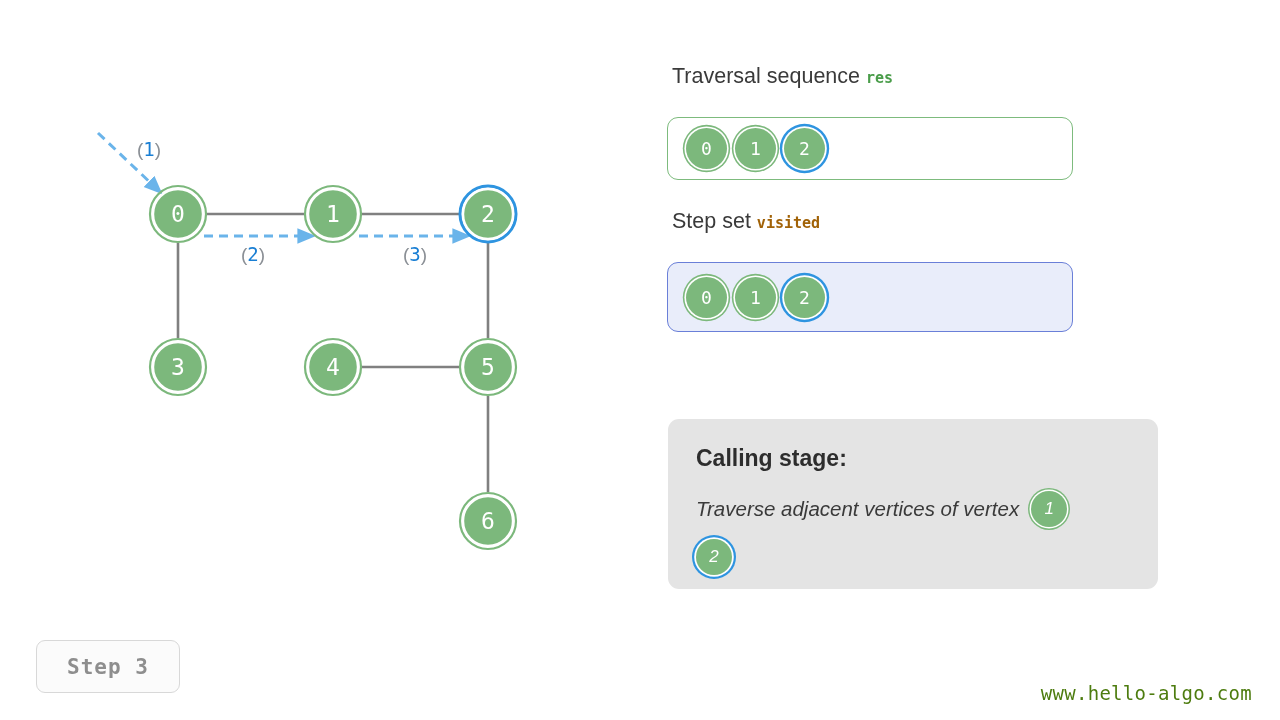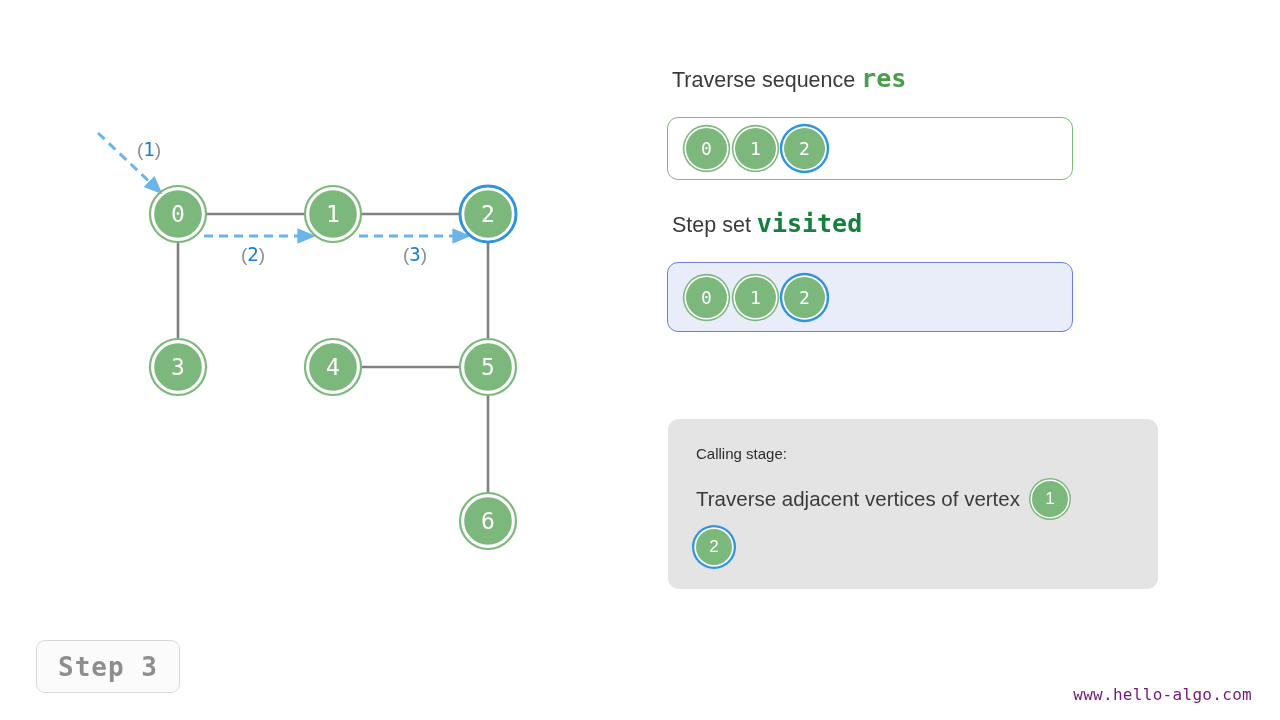--- a/index.html
+++ b/index.html
@@ -46,57 +46,57 @@
     left: 36px; top: 640px;
     width: 144px; height: 53px;
     box-sizing: border-box;
     border: 1px solid #d8d8d8;
     border-radius: 9px;
     background: #fbfbfb;
     display: flex;
     align-items: center;
     justify-content: center;
     font-family: "DejaVu Sans Mono", monospace;
-    font-size: 26px;
+    font-size: 21px;
     font-weight: bold;
     color: #8e8e8e;
     letter-spacing: 1px;
   }
 
   
   #watermark {
     position: absolute;
     right: 28px; bottom: 16px;
     font-family: "DejaVu Sans Mono", monospace;
-    font-size: 16px;
-    color: #701a75;
+    font-size: 19px;
+    color: #4d7c0f;
     letter-spacing: .3px;
   }
 
   
   #right-panel {
     position: absolute;
     left: 667px; top: 0;
     width: 613px; height: 720px;
   }
 
   .panel-heading {
     position: absolute;
     font-size: 21.5px;
     color: #3a3a3a;
     white-space: nowrap;
   }
   .panel-heading .code {
     font-family: "DejaVu Sans Mono", monospace;
     font-weight: bold;
-    font-size: 25px;
+    font-size: 15px;
     margin-top: 20px;
   }
   .code-green { color: #4a9d4a; }
-  .code-blue  { color: #15803d; }
+  .code-blue  { color: #a16207; }
 
   .container-box {
     position: absolute;
     box-sizing: border-box;
     display: flex;
     align-items: center;
     padding-left: 18px;
     gap: 8px;
   }
   #res-box {
@@ -137,32 +137,33 @@
   #calling-stage {
     position: absolute;
     left: 1px; top: 419px;
     width: 490px; height: 170px;
     box-sizing: border-box;
     background: #e4e4e4;
     border-radius: 11px;
     padding: 26px 0 0 28px;
   }
   #calling-stage-title {
-    font-size: 15px;
-    font-weight: normal;
+    font-size: 23px;
+    font-weight: bold;
     color: #2d2d2d;
     margin-bottom: 19px;
   }
   .stage-line {
     display: flex;
     align-items: center;
     font-size: 20.5px;
     color: #3a3a3a;
     margin-bottom: 12px;
     white-space: nowrap;
+    font-style: italic;
   }
   .stage-line .stage-text { margin-right: 12px; }
   .badge {
     width: 36px; height: 36px;
     flex: 0 0 36px;
     border-radius: 50%;
     background: #7cb87c;
     display: flex;
     align-items: center;
     justify-content: center;
@@ -247,21 +248,21 @@
   <span>Step 3</span>
 </div>
 
 <div id="watermark">
   <span>www.hello-algo.com</span>
 </div>
 
 <div id="right-panel">
 
   <div class="panel-heading" style="left:5px; top:64px;">
-    <span>Traverse sequence </span><span class="code code-green">res</span>
+    <span>Traversal sequence </span><span class="code code-green">res</span>
   </div>
 
   <div id="res-box" class="container-box">
       <div class="token">0</div>
       <div class="token">1</div>
       <div class="token current">2</div>
     </div>
 
   <div class="panel-heading" style="left:5px; top:209px;">
     <span>Step set </span><span class="code code-blue">visited</span>

